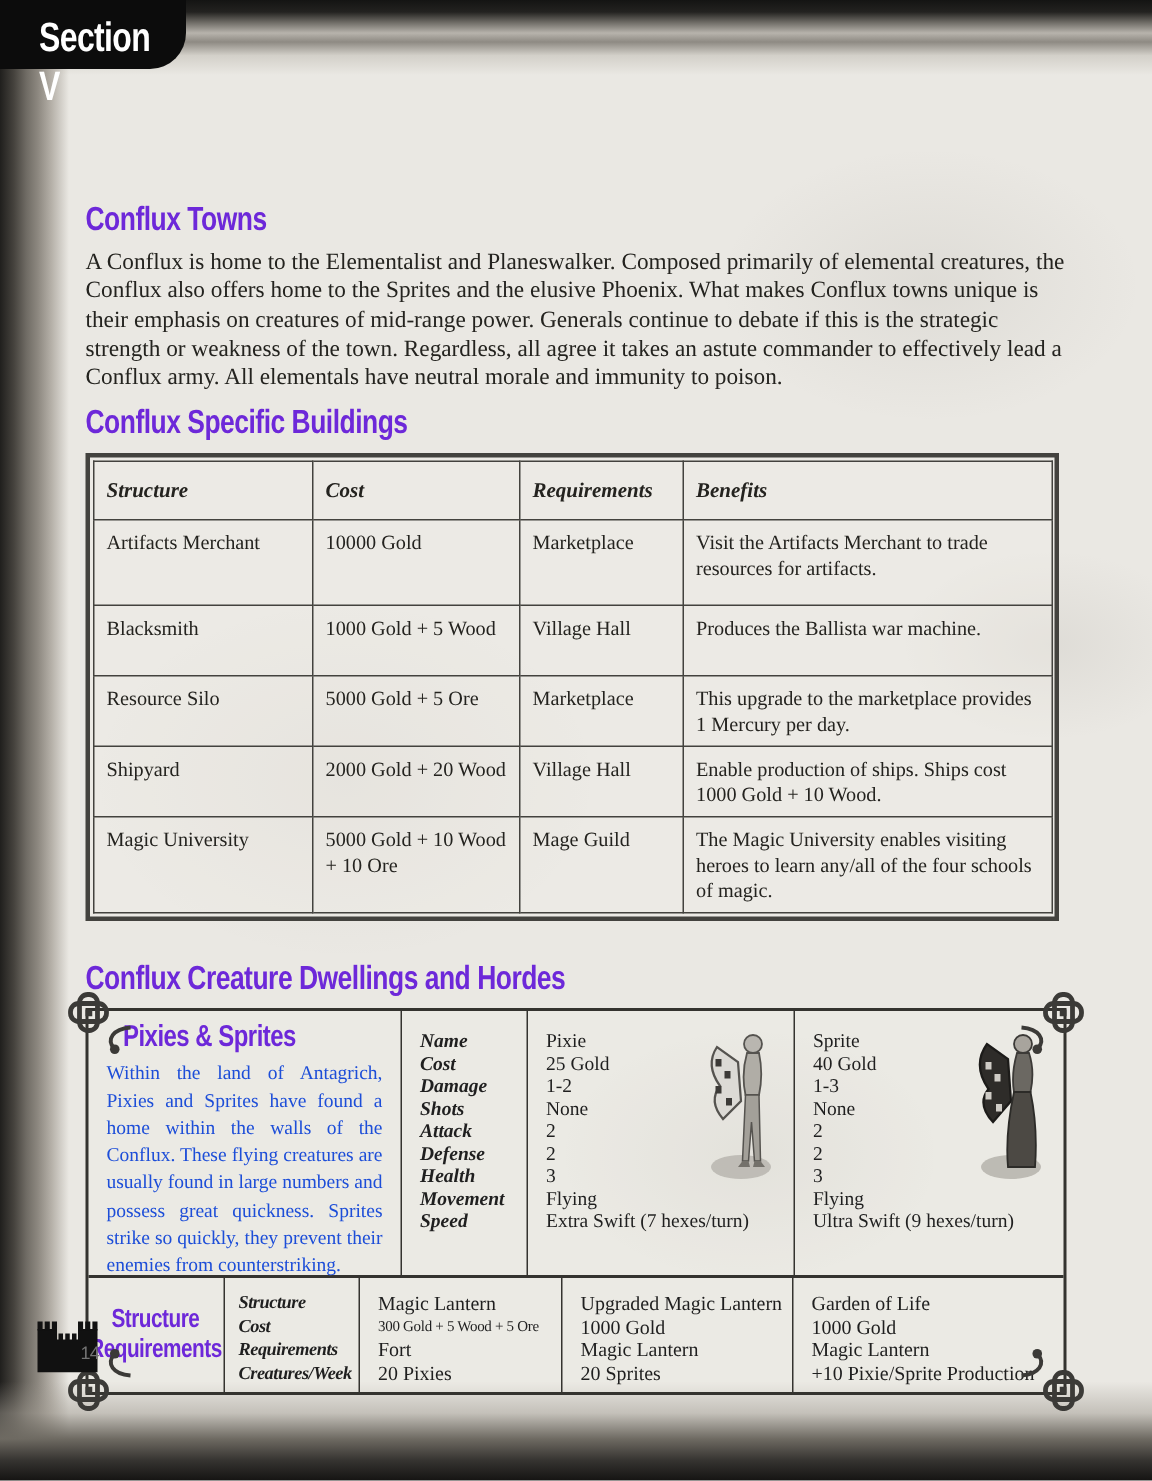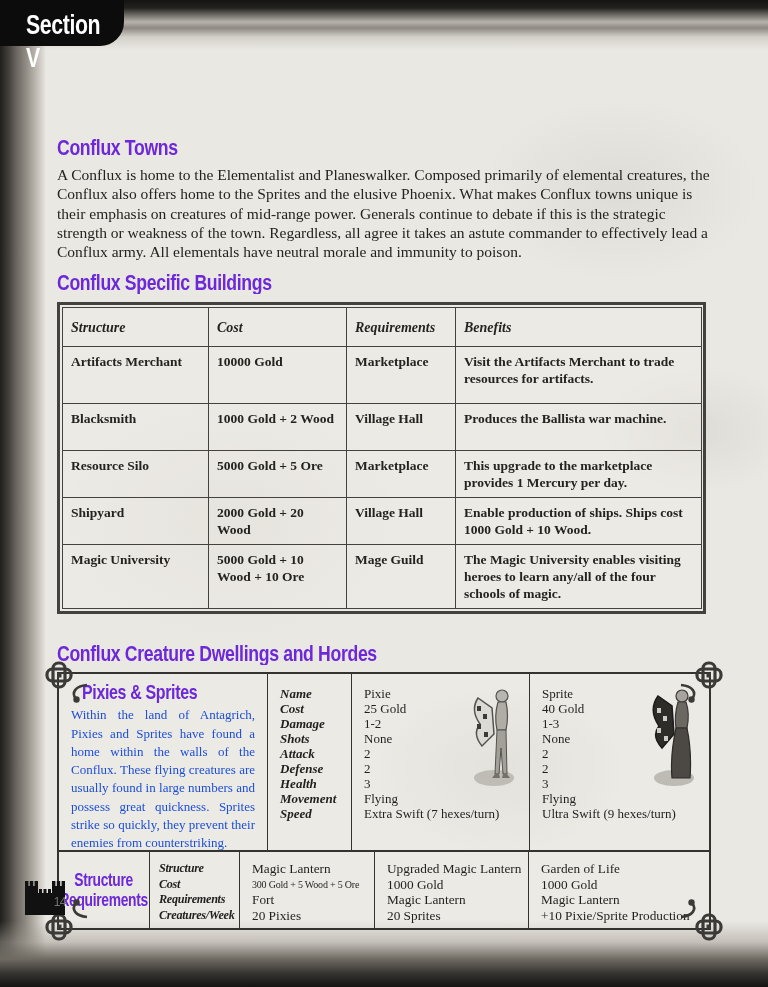--- a/index.html
+++ b/index.html
@@ -33,21 +33,21 @@
   
   .display{font-family:"Liberation Sans",sans-serif;font-weight:700;letter-spacing:-0.4px;color:#6d28d9;}
   h2.display{font-size:21px;margin:0;line-height:24px;}
   h2.display>span{display:inline-block;transform:scale(0.84,1.06);transform-origin:left bottom;}
   
   .content{position:absolute;left:57px;top:136px;width:656px;z-index:4;}
   .intro{margin:5px 0 0 0;font-size:15.5px;line-height:19.3px;color:#24231f;}
   
   .tbl-outer{margin-top:7px;border:3px solid #43423e;padding:2px;background:rgba(240,238,233,0.35);width:639px;}
   table{border-collapse:collapse;width:100%;table-layout:fixed;}
-  td,th{border:1px solid #43423e;vertical-align:top;padding:6px 8px;font-size:13.5px;line-height:17px;color:#24231f;font-weight:bold;}
+  td,th{border:1px solid #43423e;vertical-align:top;padding:6px 8px;font-size:13.5px;line-height:17px;color:#24231f;}
   th{font-style:italic;font-weight:600;text-align:left;height:26px;vertical-align:middle;font-size:14px;}
   tr.r0 td{height:44px;} tr.r1 td{height:34px;} tr.r2 td{height:34px;} tr.r3 td{height:34px;} tr.r4 td{height:50px;}
   
   h2.sect2{margin-top:10px;} h2.sect3{margin-top:28px;}
   .dwell{position:relative;margin-top:6px;width:650px;border:2px solid #34332f;background:rgba(240,238,233,0.25);}
   .grid-top{display:grid;grid-template-columns:209px 84px 178px 179px;height:176px;}
   .grid-bot{display:grid;grid-template-columns:91px 90px 135px 154px 180px;height:76px;border-top:2px solid #34332f;}
   .cell{border-right:1.5px solid #34332f;position:relative;box-sizing:border-box;}
   .cell:last-child{border-right:none;}
   .dwell-desc-cell{padding:8px 12px 0 12px;}
@@ -119,21 +119,21 @@
           <th>Benefits</th>
         </tr>
         <tr class="r0">
           <td>Artifacts Merchant</td>
           <td>10000 Gold</td>
           <td>Marketplace</td>
           <td>Visit the Artifacts Merchant to trade resources for artifacts.</td>
         </tr>
         <tr class="r1">
           <td>Blacksmith</td>
-          <td>1000 Gold + 2 Wood</td>
+          <td>1000 Gold + 5 Wood</td>
           <td>Village Hall</td>
           <td>Produces the Ballista war machine.</td>
         </tr>
         <tr class="r2">
           <td>Resource Silo</td>
           <td>5000 Gold + 5 Ore</td>
           <td>Marketplace</td>
           <td>This upgrade to the marketplace provides 1 Mercury per day.</td>
         </tr>
         <tr class="r3">

